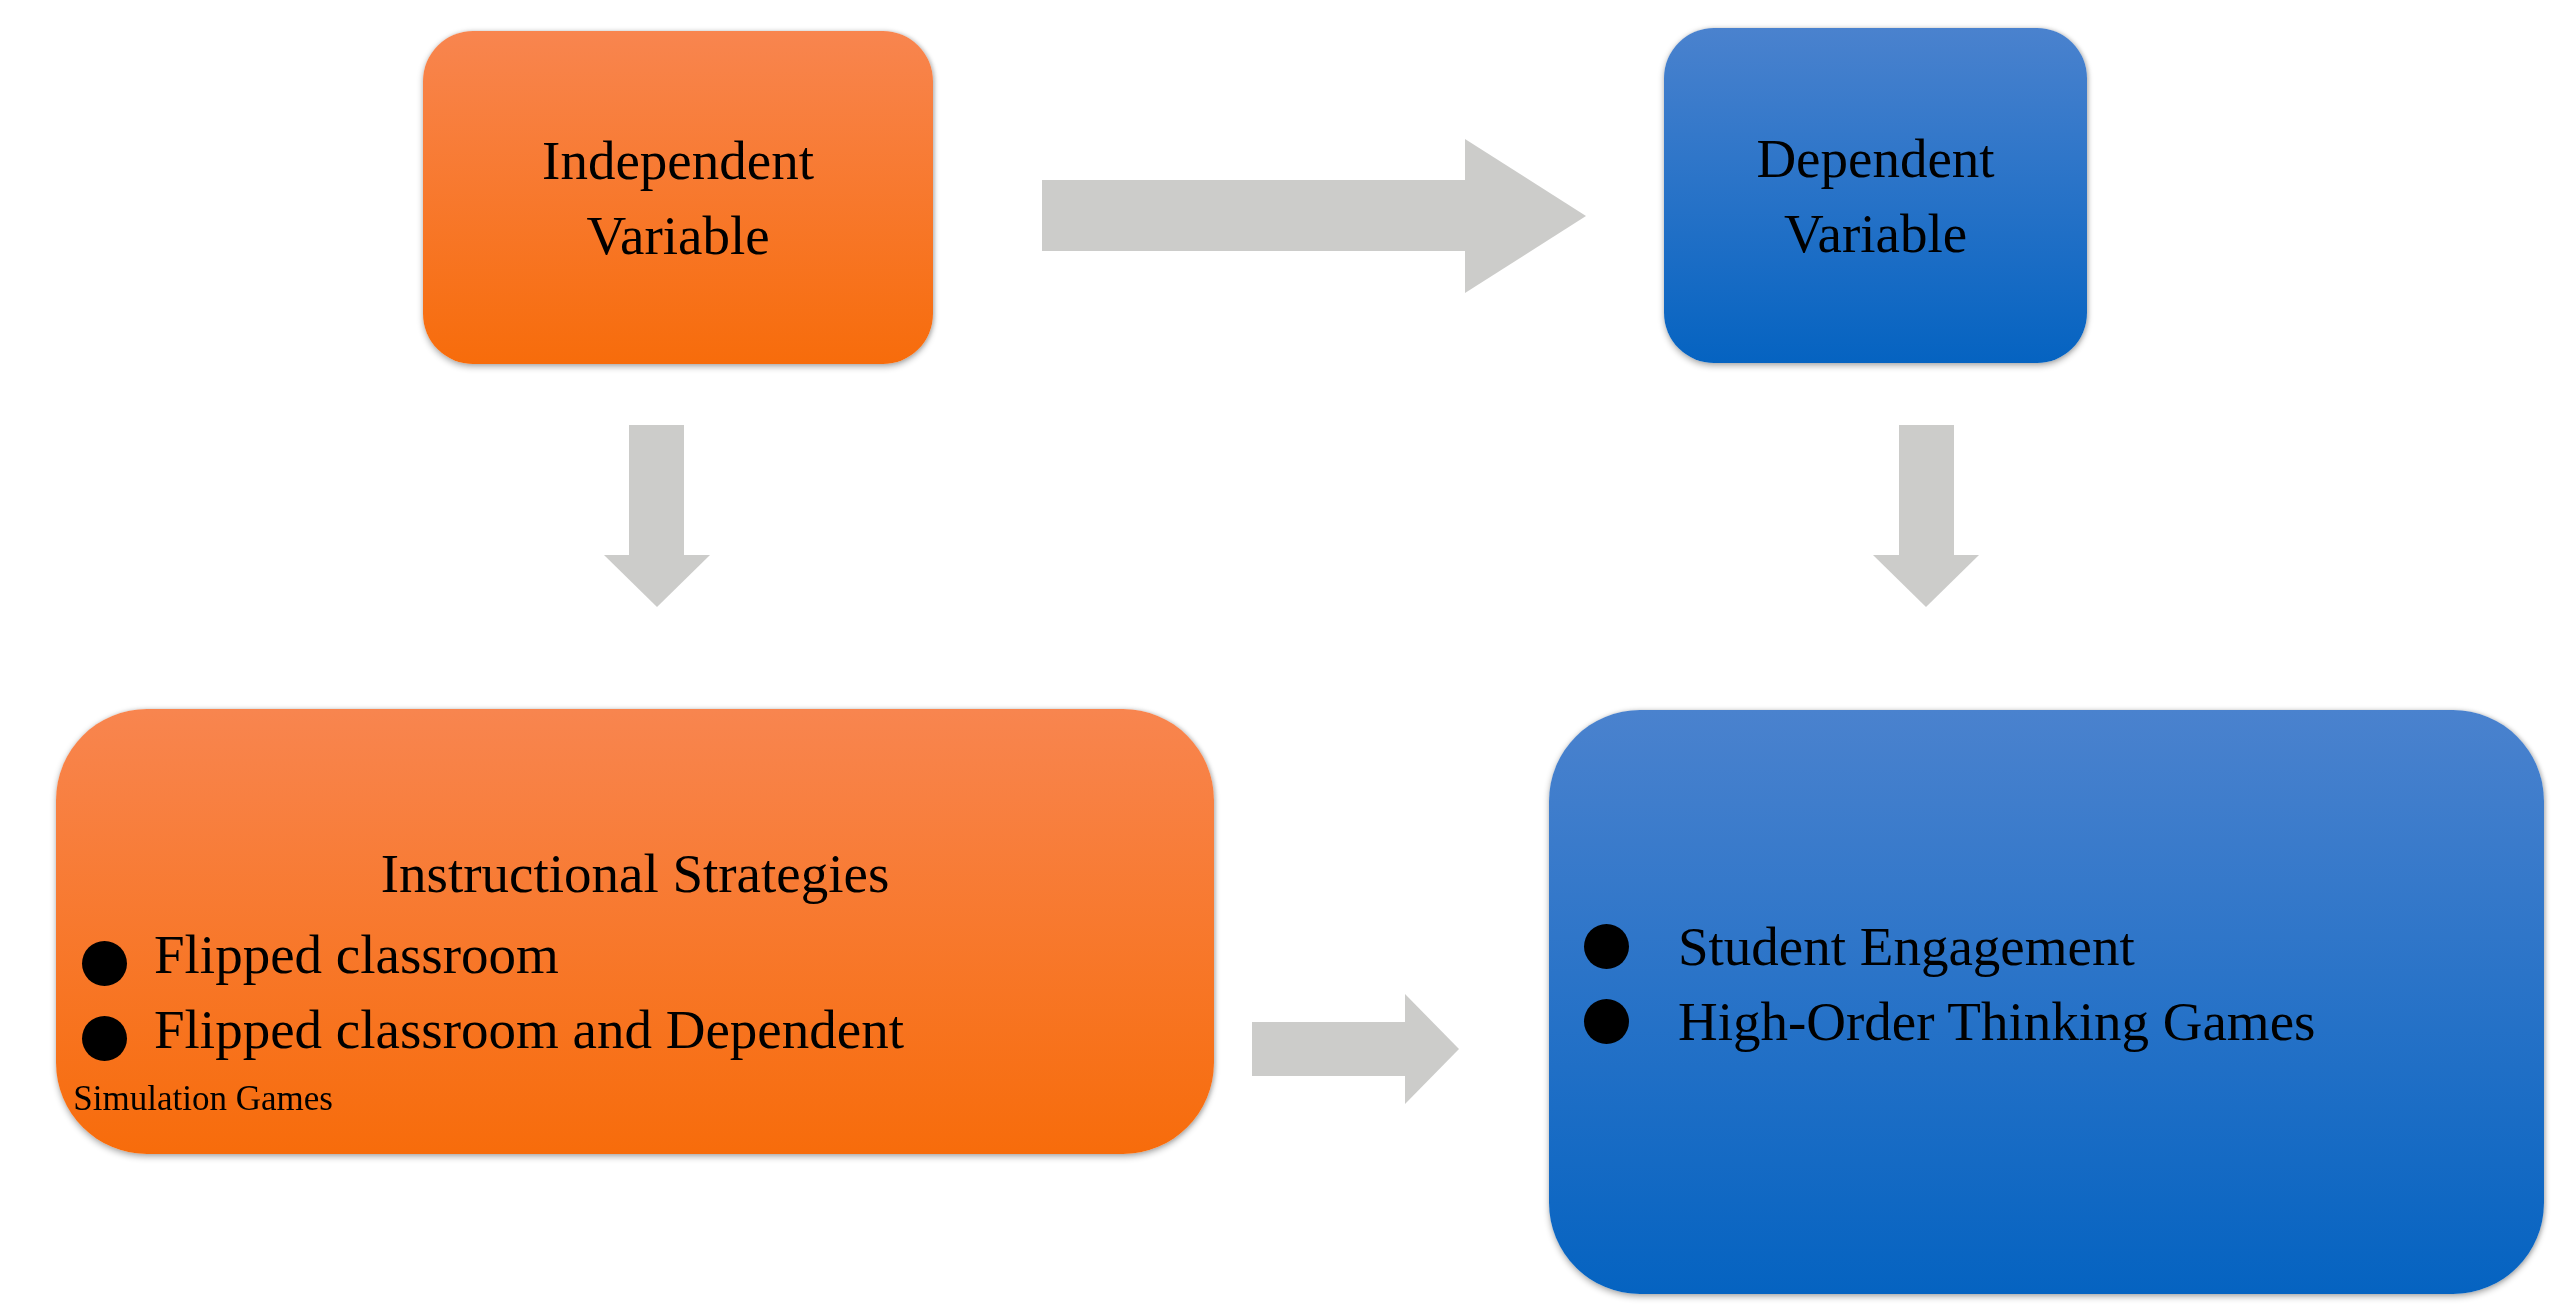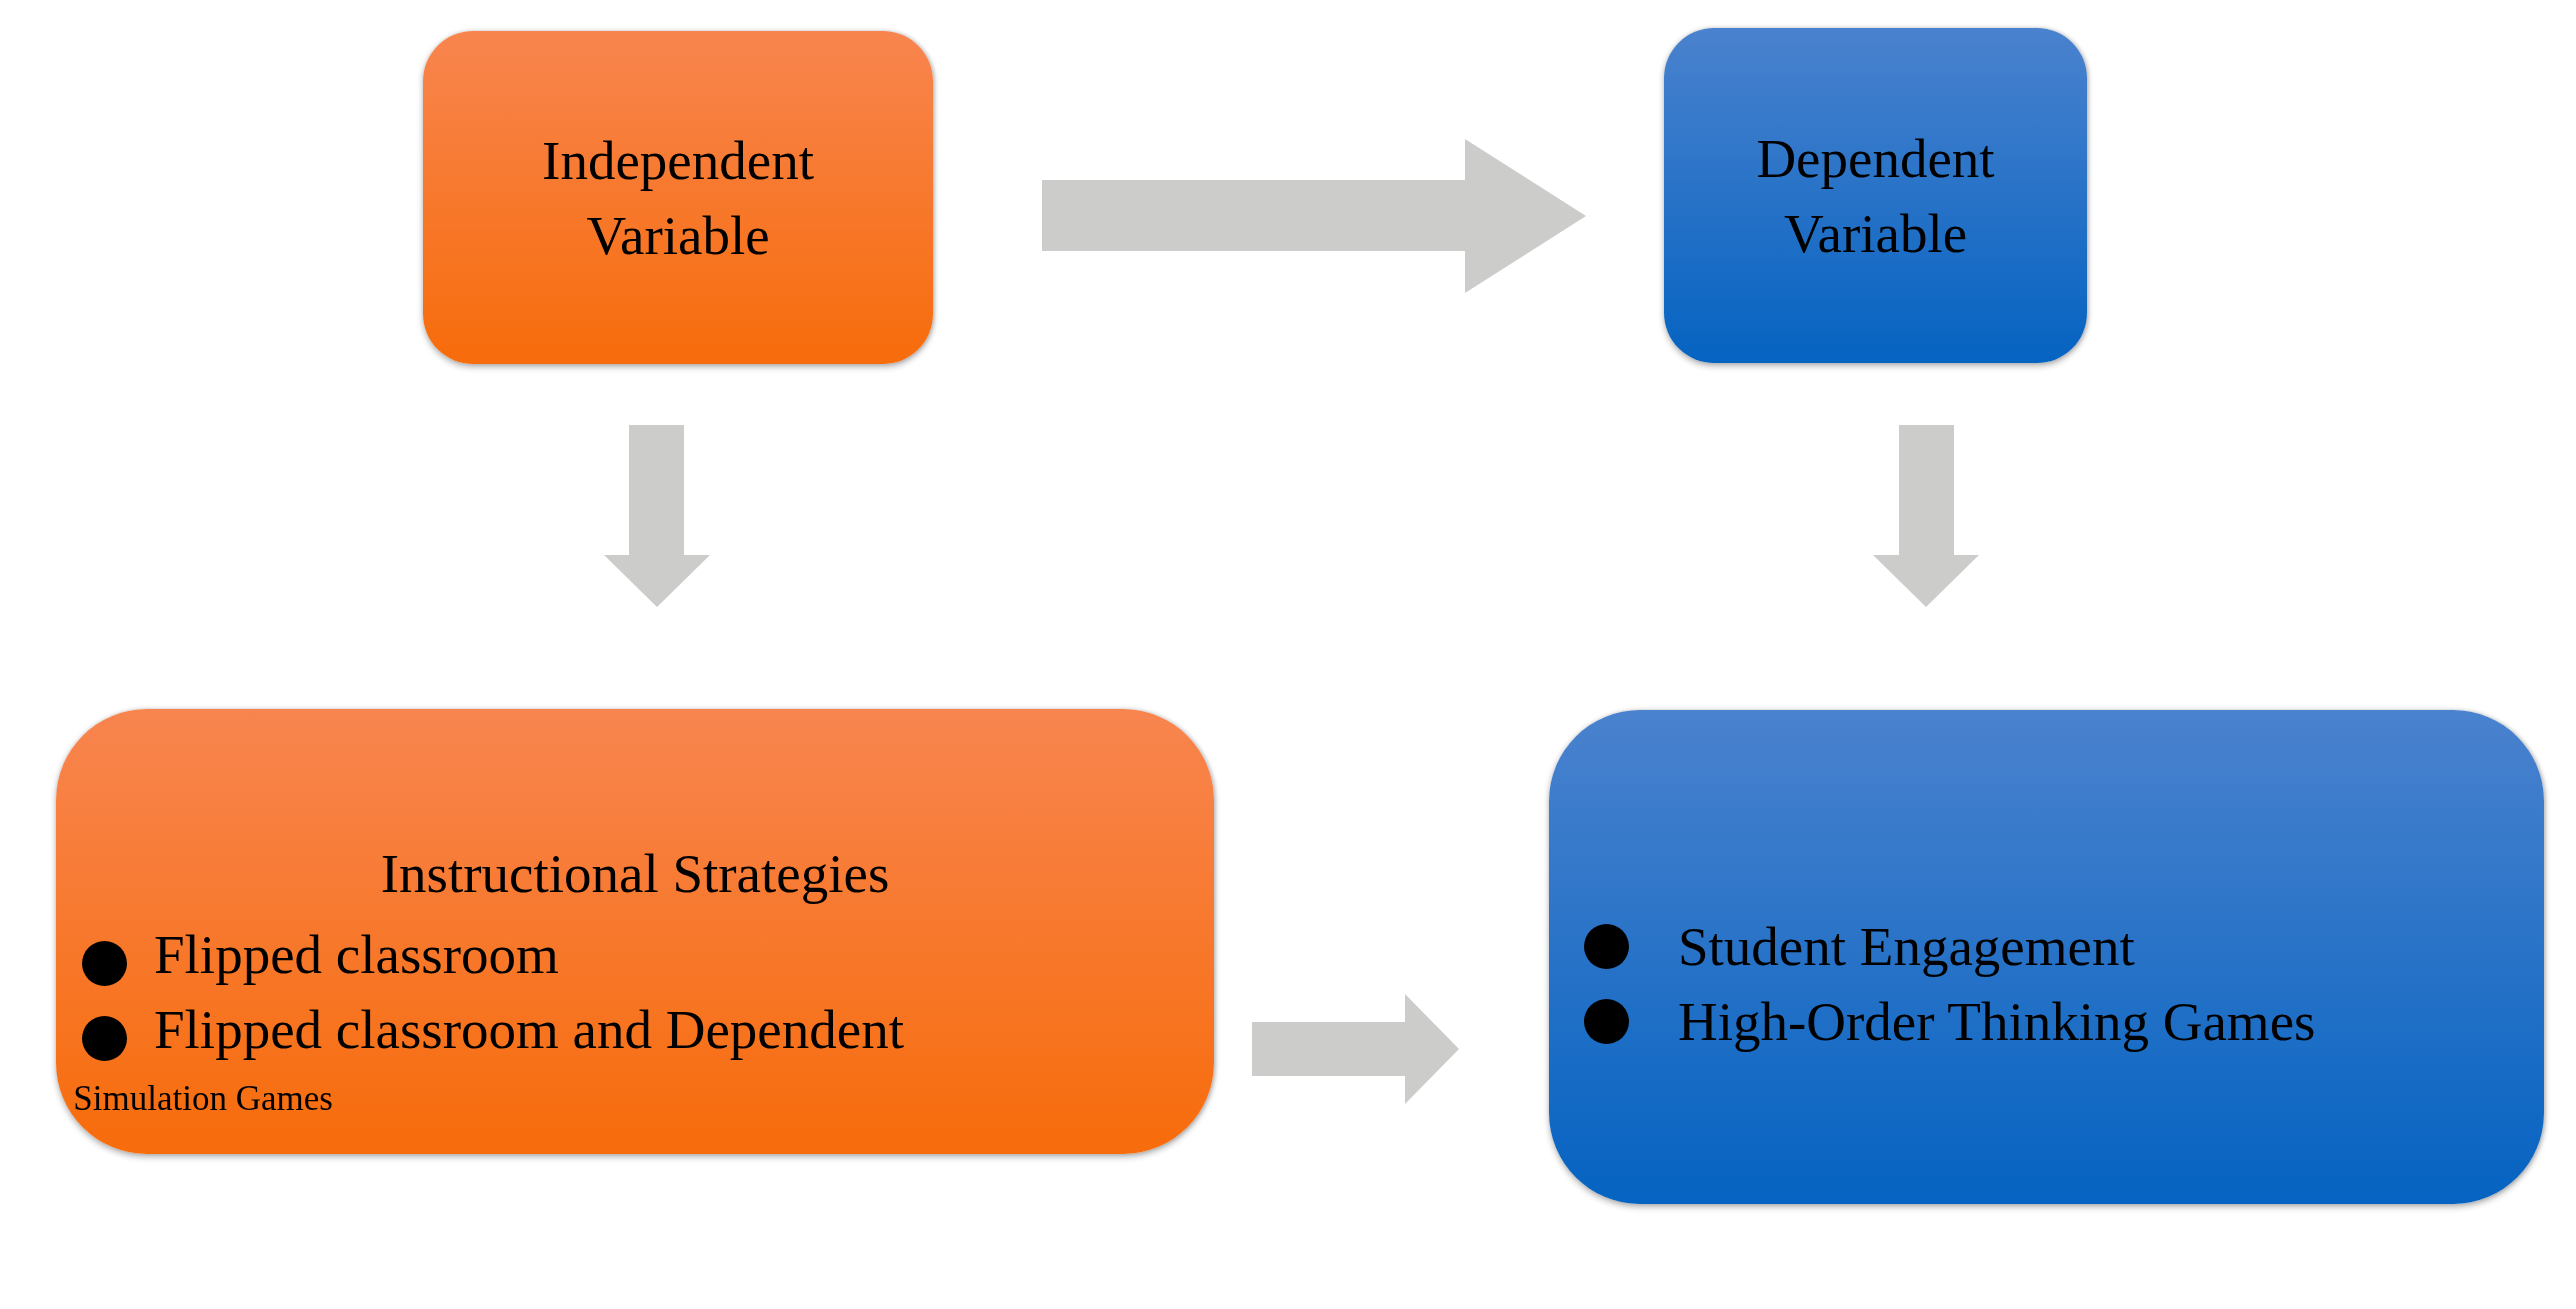--- a/index.html
+++ b/index.html
@@ -35,21 +35,21 @@
     align-items: center;
     justify-content: center;
     text-align: center;
   }
   .node.big {
     border-radius: 91px;
   }
   #node-independent { left: 423px; top: 31px;  width: 510px;  height: 333px; }
   #node-dependent   { left: 1664px; top: 28px; width: 423px;  height: 335px; }
   #node-strategies  { left: 56px;  top: 709px; width: 1158px; height: 445px; }
-  #node-outcomes    { left: 1549px; top: 710px; width: 995px; height: 494px; }
+  #node-outcomes    { left: 1549px; top: 710px; width: 995px; height: 584px; }
 
   .node-line {
     font-size: 55px;
     line-height: 75px;
     white-space: nowrap;
   }
   .node-content {
     position: absolute;
     left: 0;
     right: 0;

